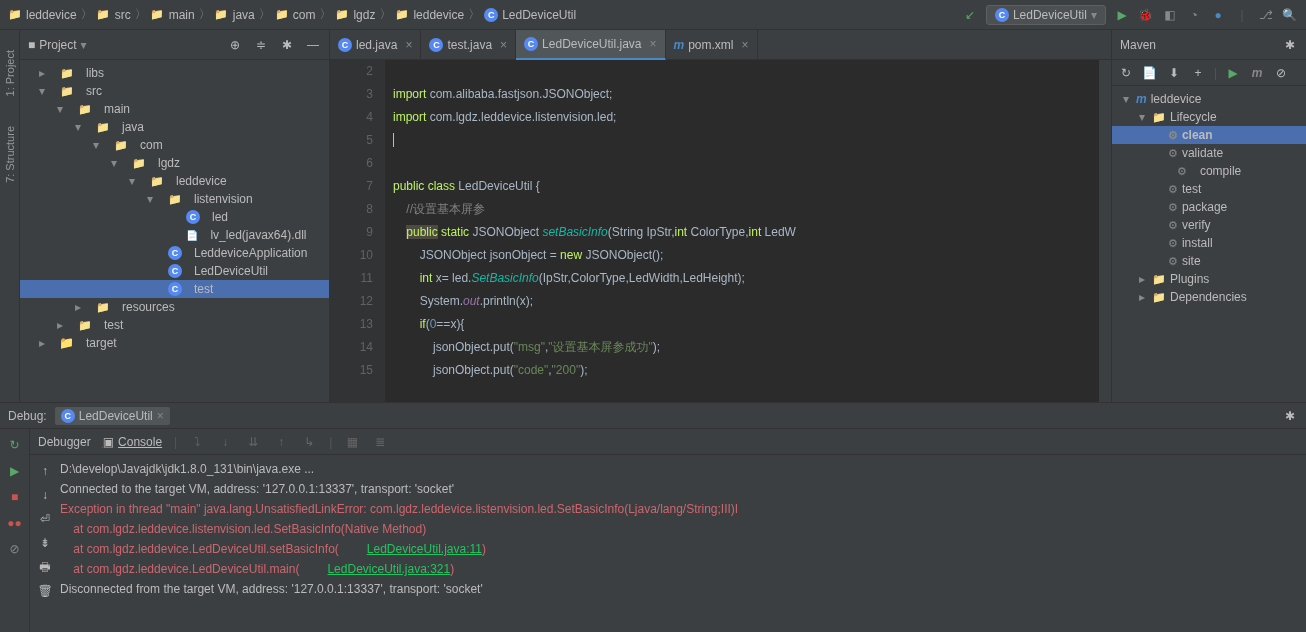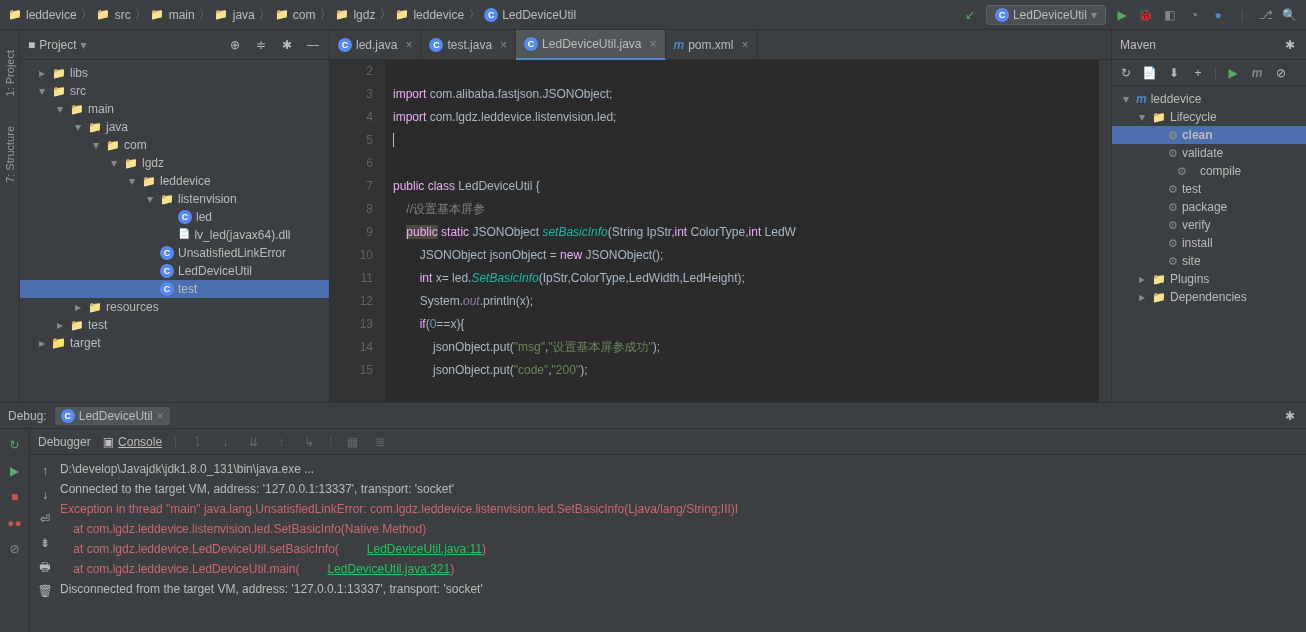--- a/index.html
+++ b/index.html
@@ -14,35 +14,35 @@
 .run-config { background: #4c5052; border: 1px solid #5e6060; padding: 2px 8px; border-radius: 3px; display: flex; align-items: center; gap: 4px; }
 .ticon { width: 16px; height: 16px; display: inline-flex; align-items: center; justify-content: center; cursor: pointer; }
 .main-content { flex: 1; display: flex; overflow: hidden; }
 .left-strip { width: 20px; background: #3c3f41; border-right: 1px solid #323232; display: flex; flex-direction: column; align-items: center; padding-top: 20px; gap: 30px; }
 .left-strip-text { writing-mode: vertical-lr; transform: rotate(180deg); font-size: 11px; color: #999; }
 .project-panel { width: 310px; background: #3c3f41; border-right: 1px solid #323232; display: flex; flex-direction: column; }
 .panel-header { height: 30px; display: flex; align-items: center; padding: 0 8px; border-bottom: 1px solid #323232; }
 .panel-title { display: flex; align-items: center; gap: 4px; }
 .panel-icons { margin-left: auto; display: flex; gap: 10px; }
 .tree { flex: 1; overflow-y: auto; padding: 4px 0; }
-.tree-item { display: flex; padding: 2px 4px; gap: 4px; cursor: pointer; white-space: nowrap; }
+.tree-item { display: flex; align-items: center; padding: 2px 4px; gap: 12px; cursor: pointer; white-space: nowrap; }
 .tree-item.selected { background: #4b6eaf; }
 .tree-arrow { width: 12px; text-align: center; color: #888; }
 .tree-arrow::before { content: "▸"; }
 .tree-arrow.expanded::before { content: "▾"; }
 .editor-area { flex: 1; display: flex; flex-direction: column; background: #2b2b2b; }
 .tabs { height: 30px; display: flex; align-items: center; background: #3c3f41; border-bottom: 1px solid #323232; }
 .tab { padding: 0 8px; height: 30px; display: flex; align-items: center; gap: 4px; cursor: pointer; border-right: 1px solid #323232; }
 .tab.active { background: #515658; border-bottom: 2px solid #4a88c7; }
 .tab-close { color: #888; margin-left: 4px; }
 .code-area { flex: 1; display: flex; overflow: hidden; position: relative; }
 .gutter { width: 55px; background: #313335; text-align: right; padding-right: 12px; color: #606366; font-family: 'Consolas', monospace; font-size: 13px; line-height: 23px; padding-top: 0; }
 .gutter-line { height: 23px; position: relative; }
 .code-content { flex: 1; font-family: 'Consolas', monospace; font-size: 13px; line-height: 23px; color: #a9b7c6; padding-left: 8px; white-space: pre; overflow: hidden; }
-.kw { color: #f0abfc; }
+.kw { color: #bef264; }
 .str { color: #6a8759; }
 .cmt { color: #808080; }
 .fn { color: #14b8a6; font-style: italic; }
 .num { color: #6897bb; }
 .highlight { background: #4d4a3f; }
 .caret { border-left: 1px solid #bbb; }
 .right-panel { width: 195px; background: #3c3f41; border-left: 1px solid #323232; display: flex; flex-direction: column; }
 .maven-tree { padding: 4px 0; }
 .maven-item { display: flex; align-items: center; padding: 2px 4px; gap: 4px; cursor: pointer; }
 .maven-item.selected { background: #4b6eaf; }
@@ -190,21 +190,21 @@
           <span>led</span>
         </div>
         <div class="tree-item" style="padding-left: 142px;">
           <span class="tree-arrow" style="visibility:hidden"></span>
           <span style="font-size:10px">📄</span>
           <span>lv_led(javax64).dll</span>
         </div>
         <div class="tree-item" style="padding-left: 124px;">
           <span class="tree-arrow" style="visibility:hidden"></span>
           <span class="class-icon">C</span>
-          <span>UnsatisfiedLinkError</span>
+          <span>LeddeviceApplication</span>
         </div>
         <div class="tree-item" style="padding-left: 124px;">
           <span class="tree-arrow" style="visibility:hidden"></span>
           <span class="class-icon">C</span>
           <span>LedDeviceUtil</span>
         </div>
         <div class="tree-item selected" style="padding-left: 124px;">
           <span class="tree-arrow" style="visibility:hidden"></span>
           <span class="class-icon">C</span>
           <span>test</span>

